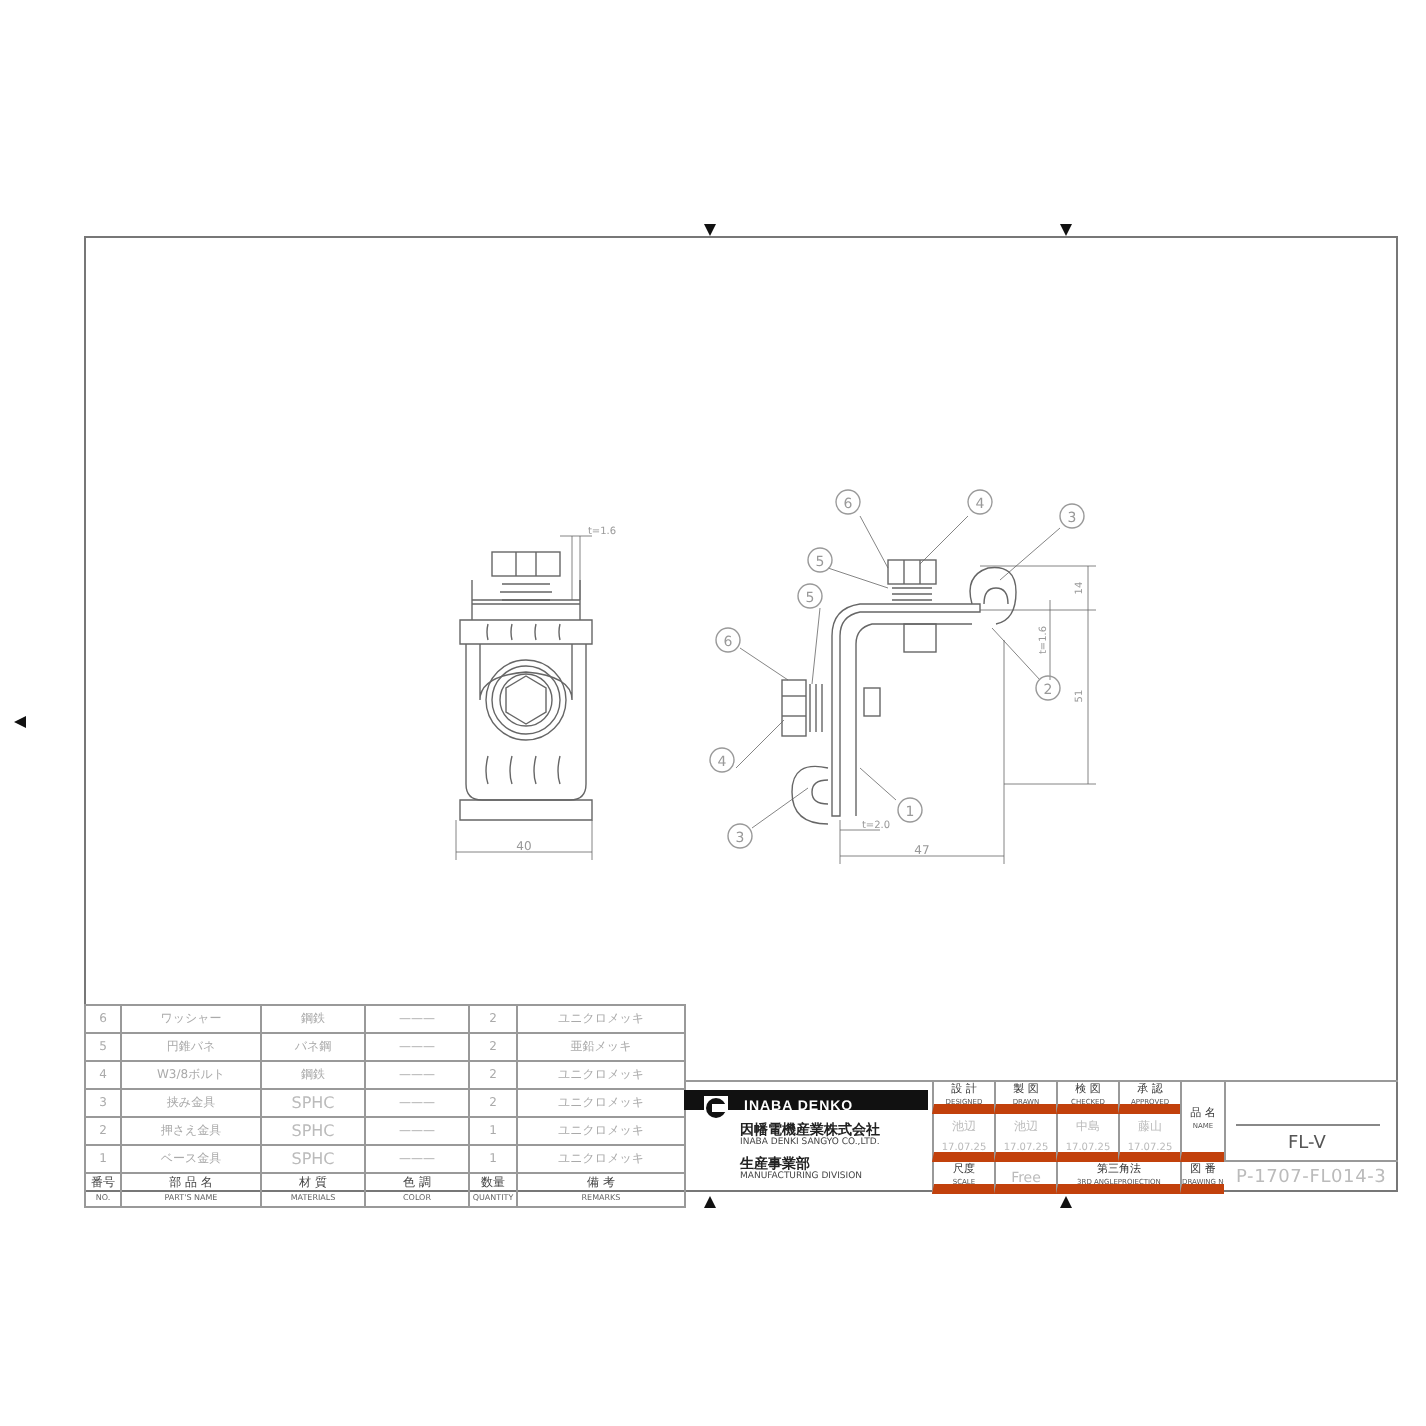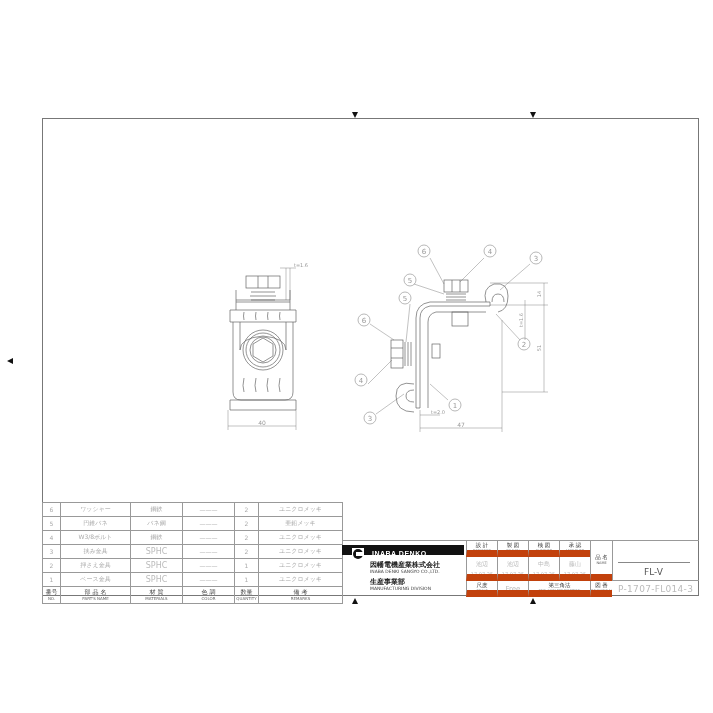--- a/index.html
+++ b/index.html
@@ -23,21 +23,21 @@
   .logo-bar { position:absolute; left:0; top:4px; width:122px; height:10px; background:#111; }
   .logo-mark { position:absolute; left:10px; top:3px; width:12px; height:12px; background:#fff; }
   .logo-mark span { position:absolute; left:1px; top:1px; width:10px; height:10px; border-radius:50%; background:#111; }
   .logo-mark i { position:absolute; left:4px; top:4px; width:7px; height:4px; background:#fff; }
   .logo-text { position:absolute; left:30px; top:4px; font-size:7px; font-weight:bold; color:#fff; letter-spacing:0.5px; line-height:10px; font-family:"Liberation Sans", sans-serif; }
   .co-jp { position:absolute; left:28px; top:19px; font-size:7px; font-weight:bold; color:#222; }
   .co-en { position:absolute; left:28px; top:28px; font-size:4.5px; color:#444; }
   .div-jp { position:absolute; left:28px; top:36px; font-size:7px; font-weight:bold; color:#222; }
   .div-en { position:absolute; left:28px; top:45px; font-size:4.5px; color:#444; }
 
-  .cell { position:absolute; border-left:1px solid #999; border-bottom:7px solid #c2410c; box-sizing:border-box; text-align:center; overflow:hidden; white-space:nowrap; }
+  .cell { position:absolute; border-left:1px solid #999; border-bottom:5px solid #c2410c; box-sizing:border-box; text-align:center; overflow:hidden; white-space:nowrap; }
   .cell .jp { font-size:5.5px; color:#333; line-height:7px; display:block; padding-top:1px; }
   .cell .en { font-size:3.5px; color:#555; line-height:4px; display:block; }
   .cell .val { font-size:6px; color:#bbb; line-height:14px; display:block; }
   .cell .date { font-size:5px; color:#bbb; line-height:6px; display:block; }
   .title-main { position:absolute; font-size:9px; color:#333; }
   .title-sub { position:absolute; font-size:9px; color:#555; }
   .dwg-no { position:absolute; font-size:9px; color:#bbb; letter-spacing:0.3px; }
 </style>
 </head>
 <body>

